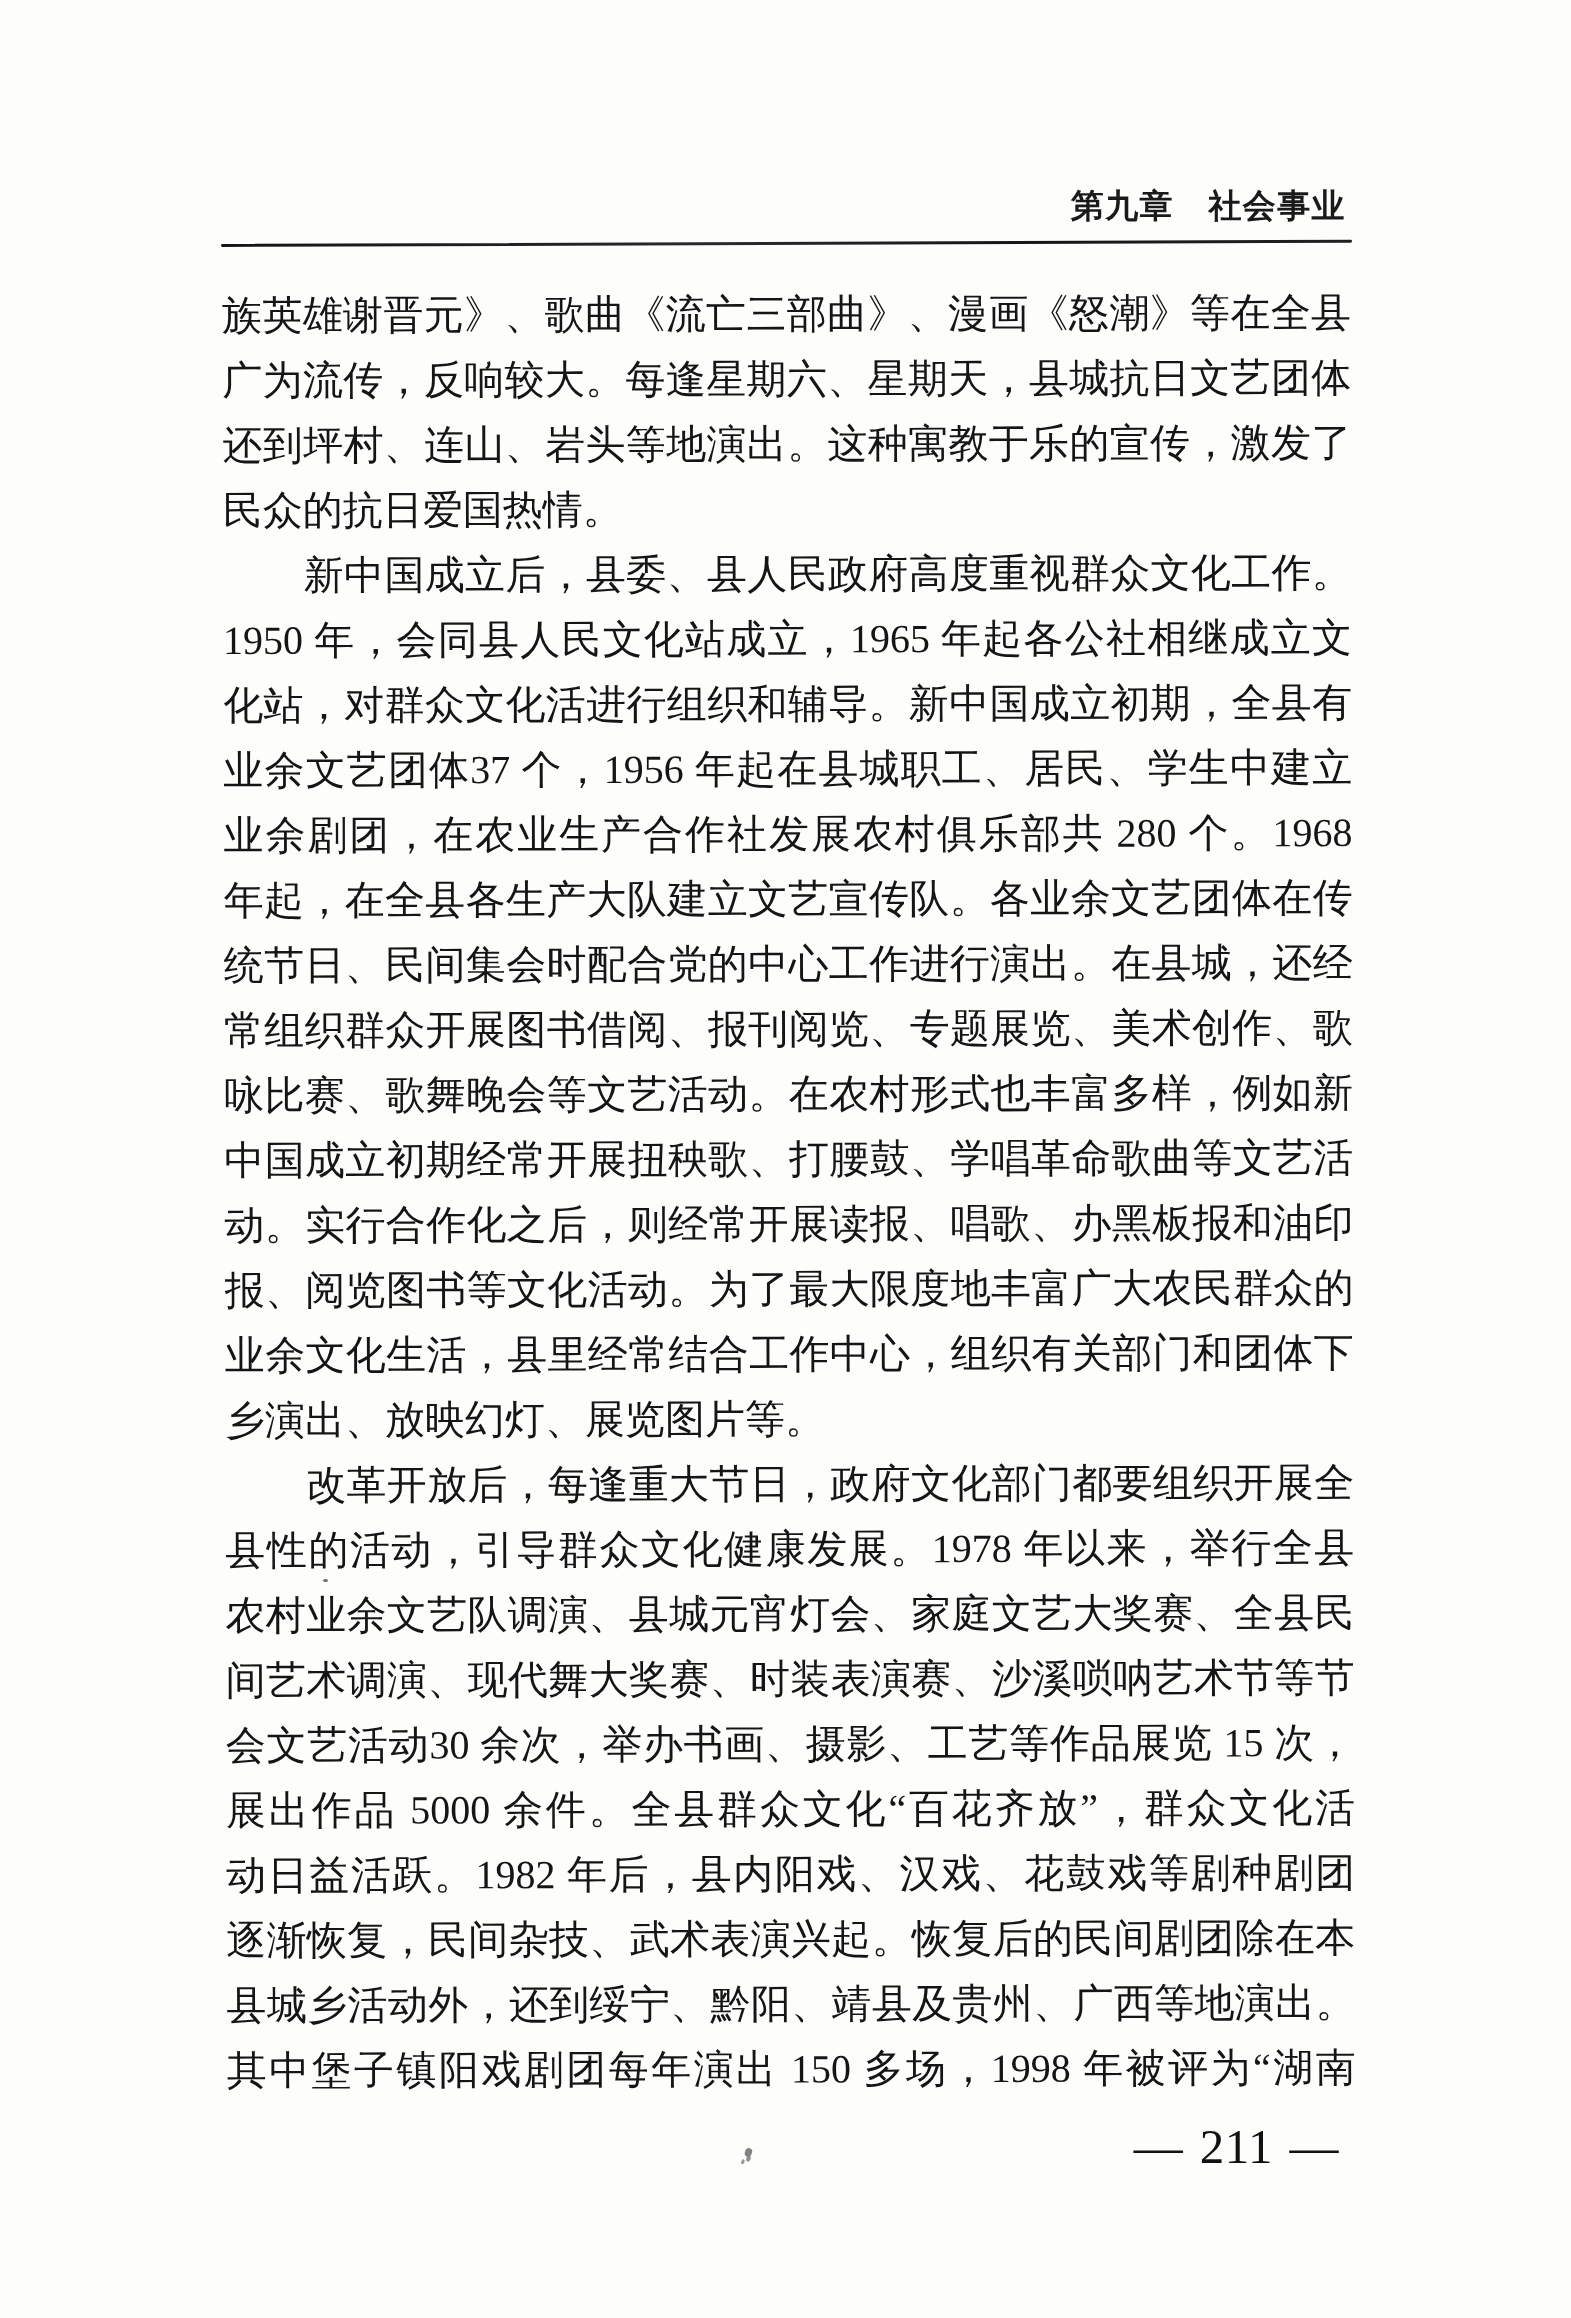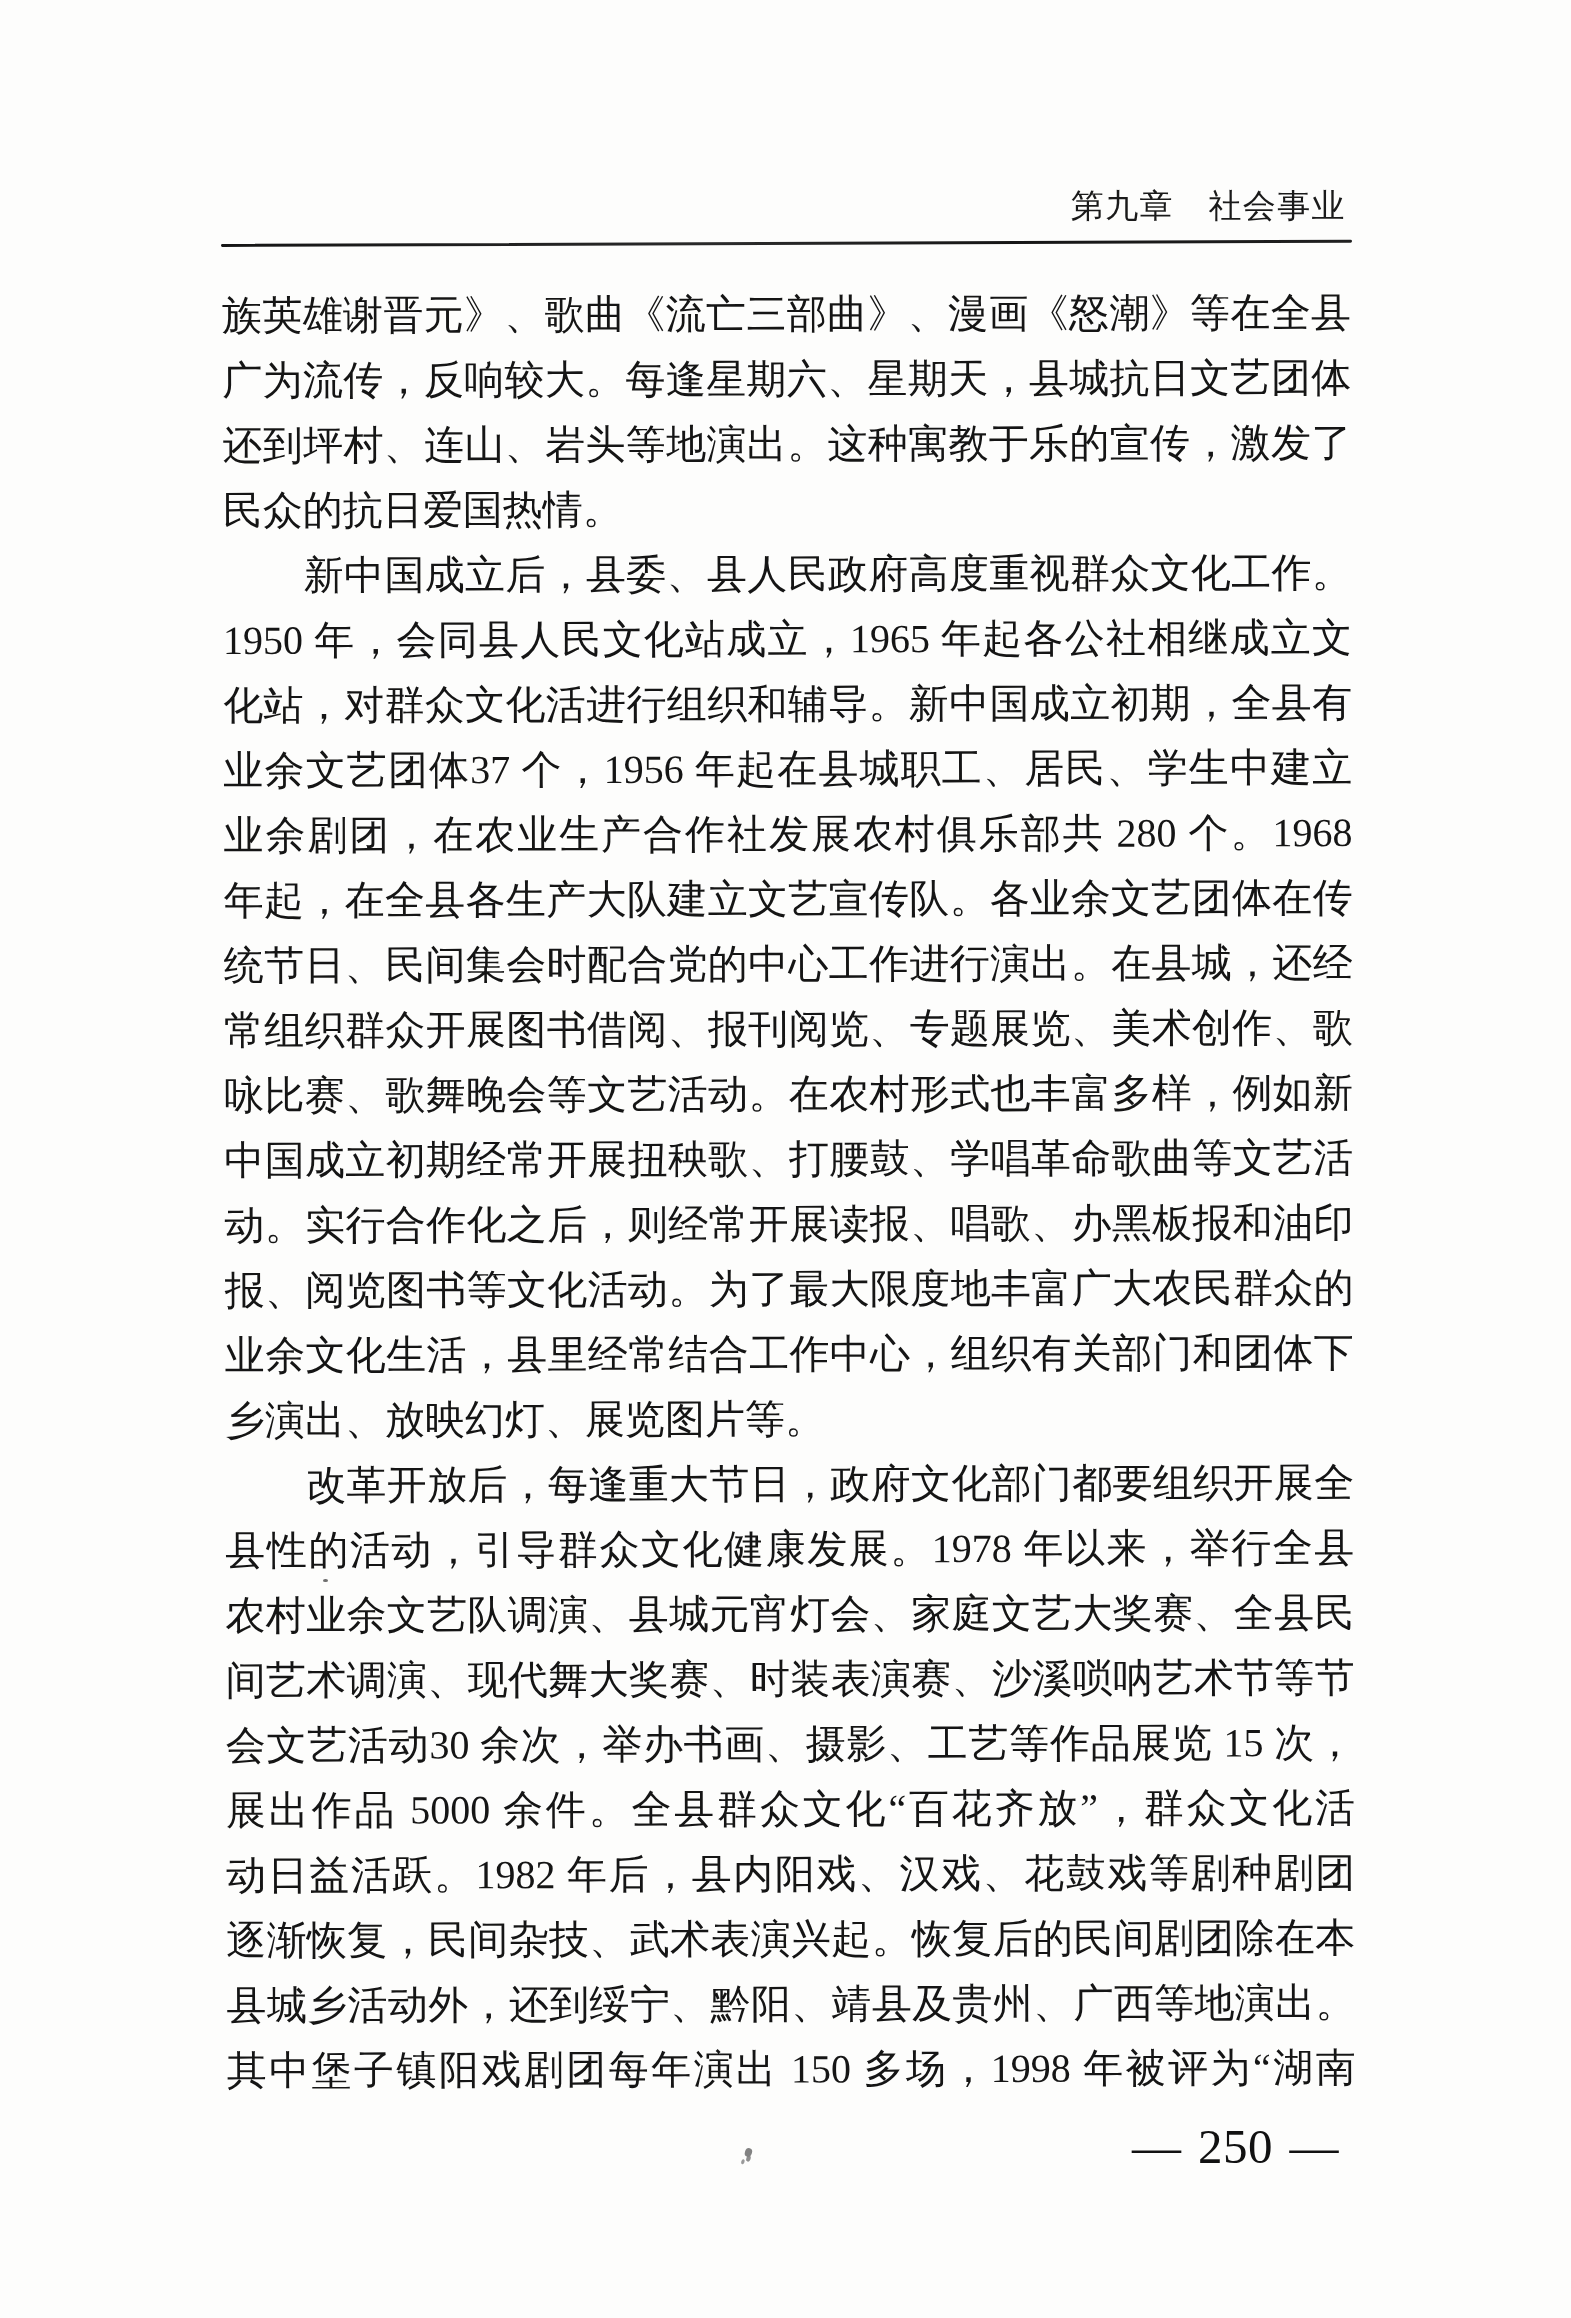--- a/index.html
+++ b/index.html
@@ -19,20 +19,21 @@
   }
   .chapter-header {
     position: absolute;
     top: 188px;
     right: 226px;
     font-size: 33px;
     line-height: 36px;
     letter-spacing: 1.4px;
     color: #1a1a1a;
     white-space: nowrap;
+    font-weight: bold;
   }
   .header-rule {
     position: absolute;
     left: 221px;
     top: 244px;
     width: 1131px;
     height: 2.9px;
     background: linear-gradient(90deg, #151515, #2b2b2b 45%, #161616 70%, #202020);
     transform: rotate(-0.22deg);
     transform-origin: left center;
@@ -130,16 +131,16 @@
       <div class="line">动日益活跃。1982 年后，县内阳戏、汉戏、花鼓戏等剧种剧团</div>
       <div class="line">逐渐恢复，民间杂技、武术表演兴起。恢复后的民间剧团除在本</div>
       <div class="line">县城乡活动外，还到绥宁、黔阳、靖县及贵州、广西等地演出。</div>
       <div class="line">其中堡子镇阳戏剧团每年演出 150 多场，1998 年被评为“湖南</div>
     </div>
 
   <div class="speck speck-1"></div>
 
   <div class="speck speck-2"></div>
 
-  <div class="page-number">— 250 —</div>
+  <div class="page-number">— 211 —</div>
 
 </div>
 
 
 </body></html>

